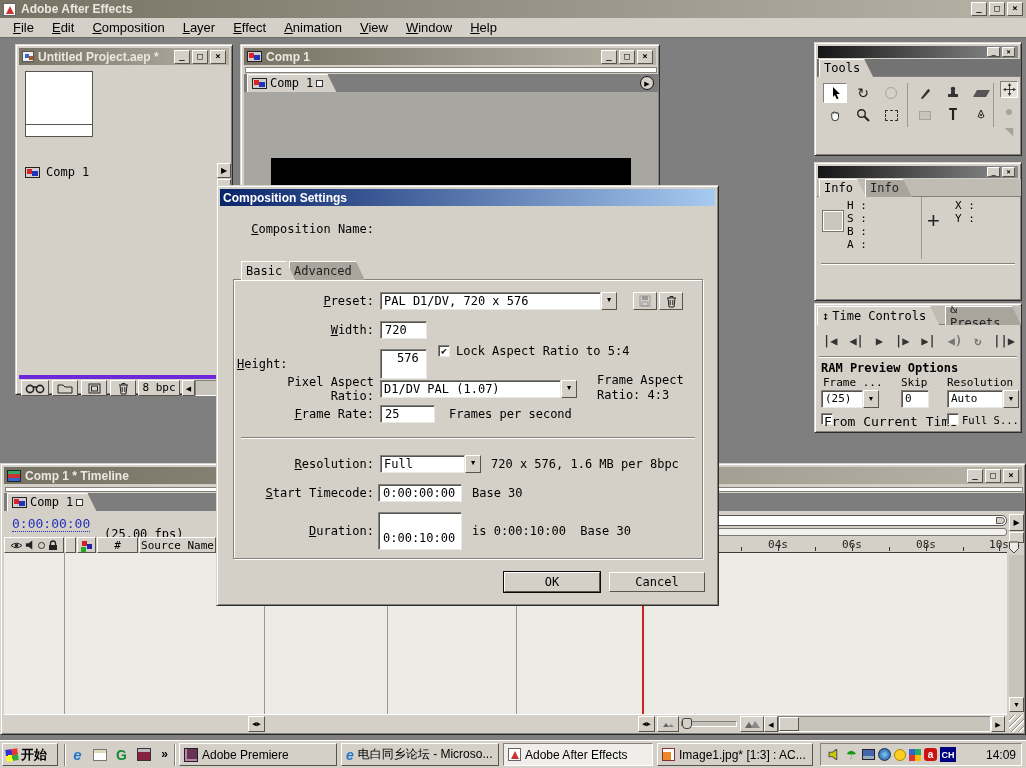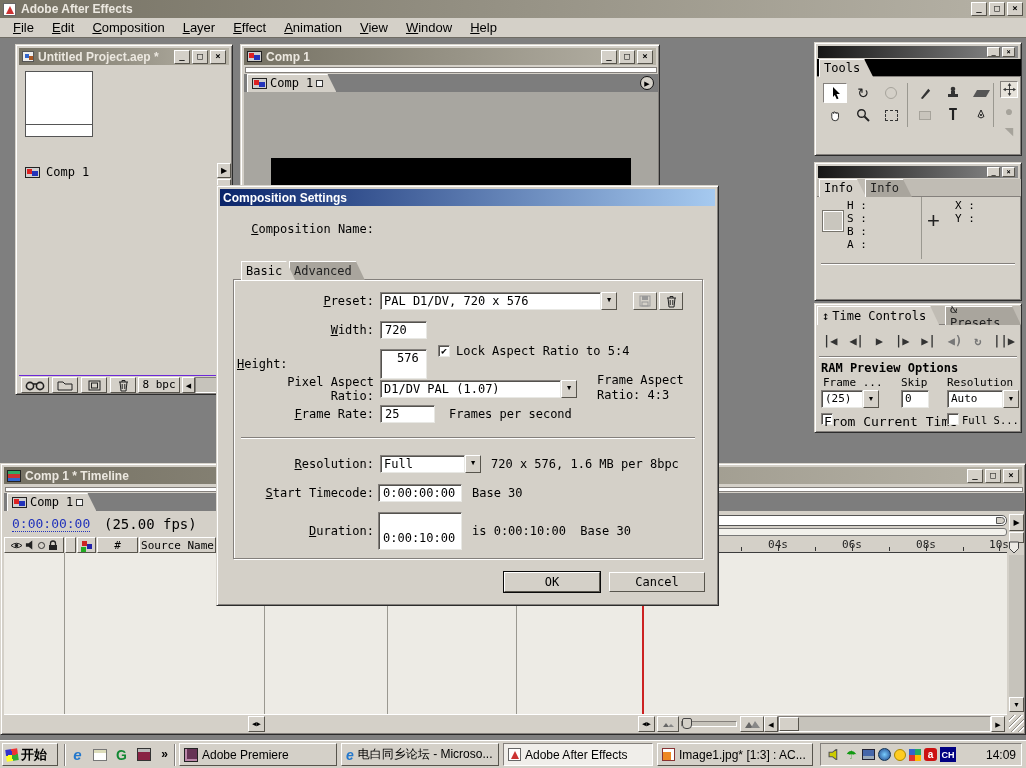--- a/index.html
+++ b/index.html
@@ -85,21 +85,21 @@
   </div>
   <div class="abs" style="left:9px;top:26px;width:68px;height:66px;background:#fff;border:1px solid #555">
     <div class="abs" style="left:0;right:0;bottom:11px;height:1px;background:#555"></div>
   </div>
   <div class="abs" style="left:3px;top:118px;width:198px;height:18px;display:flex;align-items:center;gap:6px;padding-left:6px">
     <span class="compicon"></span>
     <span class="mono">Comp 1</span>
   </div>
   <div class="abs raised" style="left:201px;top:118px;width:14px;height:15px;font-size:8px;text-align:center;line-height:13px">▶</div>
   <div class="abs raised" style="left:201px;top:134px;width:14px;height:12px"></div>
-  <div class="abs" style="left:3px;top:330px;width:212px;height:18px;border-top:1px solid #6d28d9">
+  <div class="abs" style="left:3px;top:330px;width:212px;height:18px;border-top:4px solid #6d28d9">
     <span class="abs raised" style="left:2px;top:1px;width:28px;height:16px;display:flex;align-items:center;justify-content:center">
         <svg width="20" height="12" viewBox="0 0 20 12">
           <circle cx="5" cy="7" r="3.6" fill="none" stroke="#222" stroke-width="1.6"></circle>
           <circle cx="15" cy="7" r="3.6" fill="none" stroke="#222" stroke-width="1.6"></circle>
           <path d="M8 5h4" stroke="#222" stroke-width="1.6"></path>
         </svg>
       </span>
     <span class="abs raised" style="left:33px;top:1px;width:26px;height:16px;display:flex;align-items:center;justify-content:center">
         <svg width="16" height="11" viewBox="0 0 16 11">
           <path d="M1 10V2h5l2 2h7v6z" fill="#d4d0c8" stroke="#222"></path>
@@ -148,21 +148,21 @@
   </div>
 </div>
 
 <div class="win" style="left:814px;top:42px;width:208px;height:114px">
   <div class="tb tb-dark" style="height:12px">
     <span class="wbtns">
       <span class="wb sm">_</span>
       <span class="wb sm">×</span>
     </span>
   </div>
-  <div class="abs" style="left:2px;top:16px;width:204px;height:18px;background:#000000;border-bottom:1px solid #84807c">
+  <div class="abs" style="left:2px;top:16px;width:204px;height:18px;background:#737373;border-bottom:1px solid #84807c">
     <span class="ftab mono" style="left:2px;top:0;height:18px">Tools</span>
   </div>
   <div class="abs sunken" style="left:8px;top:40px;width:24px;height:20px;background:#fff;display:flex;align-items:center;justify-content:center">
       <svg width="13" height="14" viewBox="0 0 13 14">
         <path d="M4 1l7 7H7.5l2 4.5-1.7.8-2-4.3L4 11z" fill="#000"></path>
       </svg>
     </div>
   <div class="toolglyph abs" style="left:36px;top:40px">↻</div>
   <div class="toolglyph abs" style="left:64px;top:40px">
       <span style="width:12px;height:12px;border:1.5px solid #a6a39b;border-radius:50%;display:inline-block"></span>
@@ -291,21 +291,21 @@
   <div class="abs" style="left:4px;top:23px;width:1018px;height:5px;background:#fff;border:1px solid #84807c"></div>
   <div class="abs" style="left:3px;top:29px;width:1020px;height:18px;background:#7d7d7d">
     <span class="ftab" style="left:3px;top:0;height:18px">
       <span class="compicon"></span>
       <span class="mono">Comp 1</span>
       <span class="sqtog"></span>
     </span>
   </div>
   <div class="abs" style="left:3px;top:47px;width:259px;height:26px">
     <span class="abs mono" style="left:8px;top:5px;color:#2233bb;border-bottom:1px dotted #2233bb;font-size:13px">0:00:00:00</span>
-    <span class="abs mono" style="left:100px;top:5px;font-size:14px">(25.00 fps)</span>
+    <span class="abs mono" style="left:100px;top:16px;font-size:12px">(25.00 fps)</span>
   </div>
 
   <div class="abs" style="left:266px;top:51px;width:740px;height:11px;background:#fff;border:1px solid #555;border-radius:5px">
     <span class="abs" style="right:1px;top:1px;width:9px;height:7px;background:#d4d0c8;border:1px solid #555;border-radius:0 4px 4px 0"></span>
   </div>
   <div class="abs" style="left:266px;top:64px;width:740px;height:8px;background:#f2f1ec;border:1px solid #777;border-radius:3px"></div>
 
   <div class="colhdr" style="left:3px;top:73px;width:60px">
     <svg width="13" height="9" viewBox="0 0 13 9">
         <path d="M1 4.5Q6.5 0 12 4.5 6.5 9 1 4.5z" fill="none" stroke="#222"></path>

